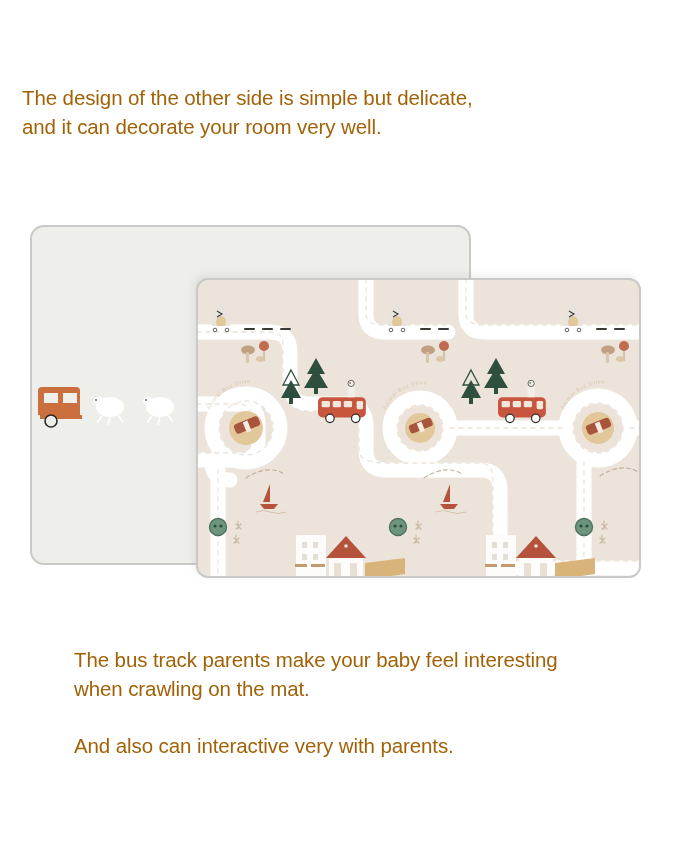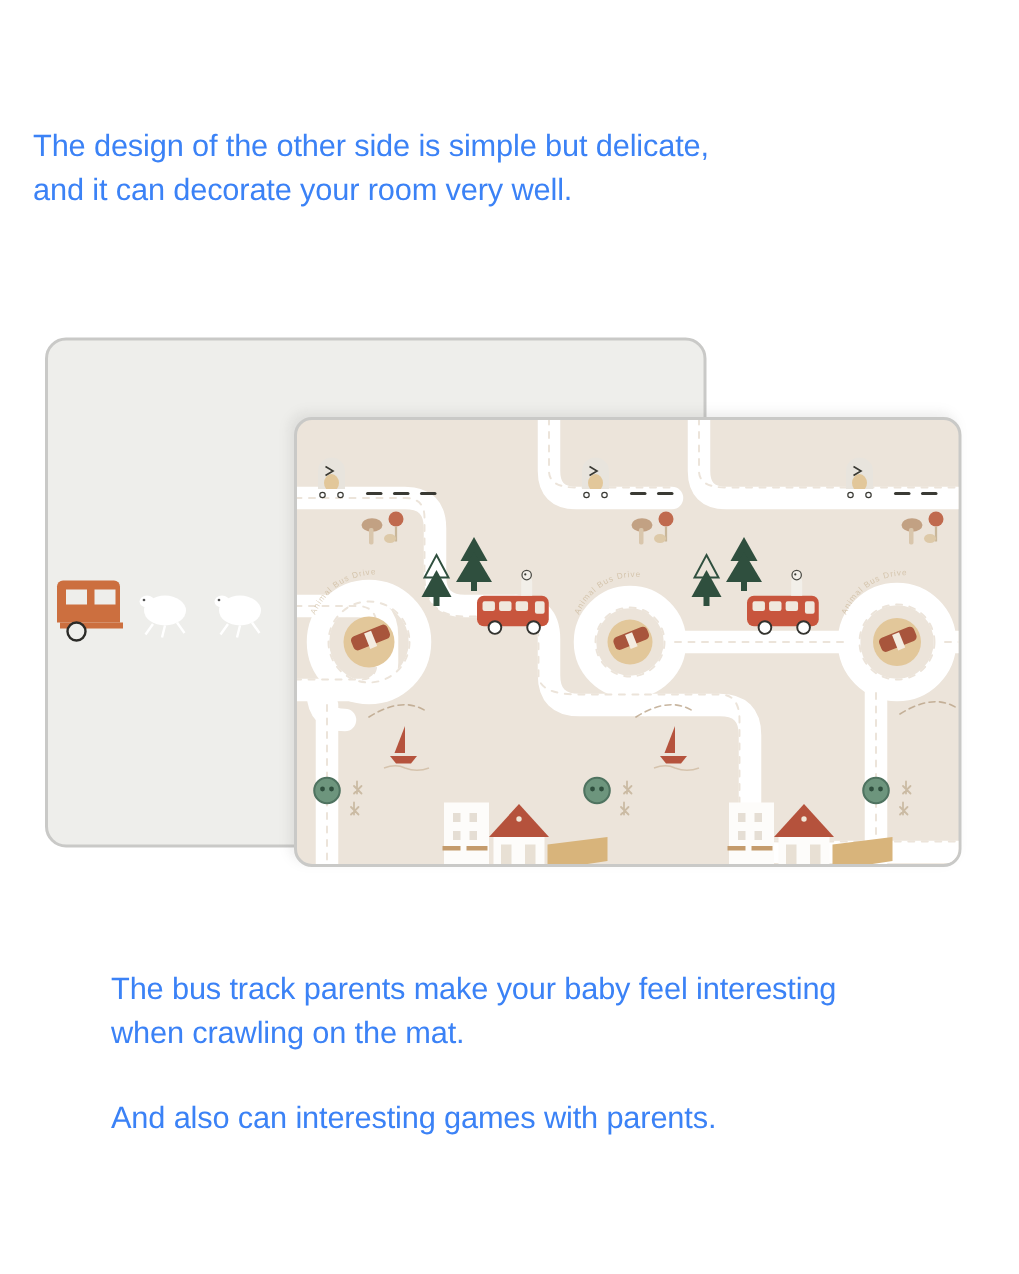--- a/index.html
+++ b/index.html
@@ -11,21 +11,21 @@
     width: 679px;
     height: 849px;
     position: relative;
     font-family: "Liberation Sans", sans-serif;
     overflow: hidden;
   }
 
   
   .copy-block {
     position: absolute;
-    color: #3b82f6;
+    color: #a16207;
     font-size: 20.5px;
     line-height: 1.42;
     letter-spacing: -0.1px;
     white-space: pre-line;
   }
   #headline-copy {
     left: 22px;
     top: 83px;
     width: 640px;
   }
@@ -412,13 +412,13 @@
         <rect x="342" y="283" width="7" height="15" fill="#e8e0d4"></rect>
         <path d="M357 283 l40 -5 l0 16 l-40 6 z" fill="#d8b47b"></path>
       </g>
     </svg>
   </div>
 </div>
 
 <div class="copy-block" id="footer-copy-1">The bus track parents make your baby feel interesting
 when crawling on the mat.</div>
 
-<div class="copy-block" id="footer-copy-2">And also can interesting games with parents.</div>
+<div class="copy-block" id="footer-copy-2">And also can interactive very with parents.</div>
 
 </body></html>

